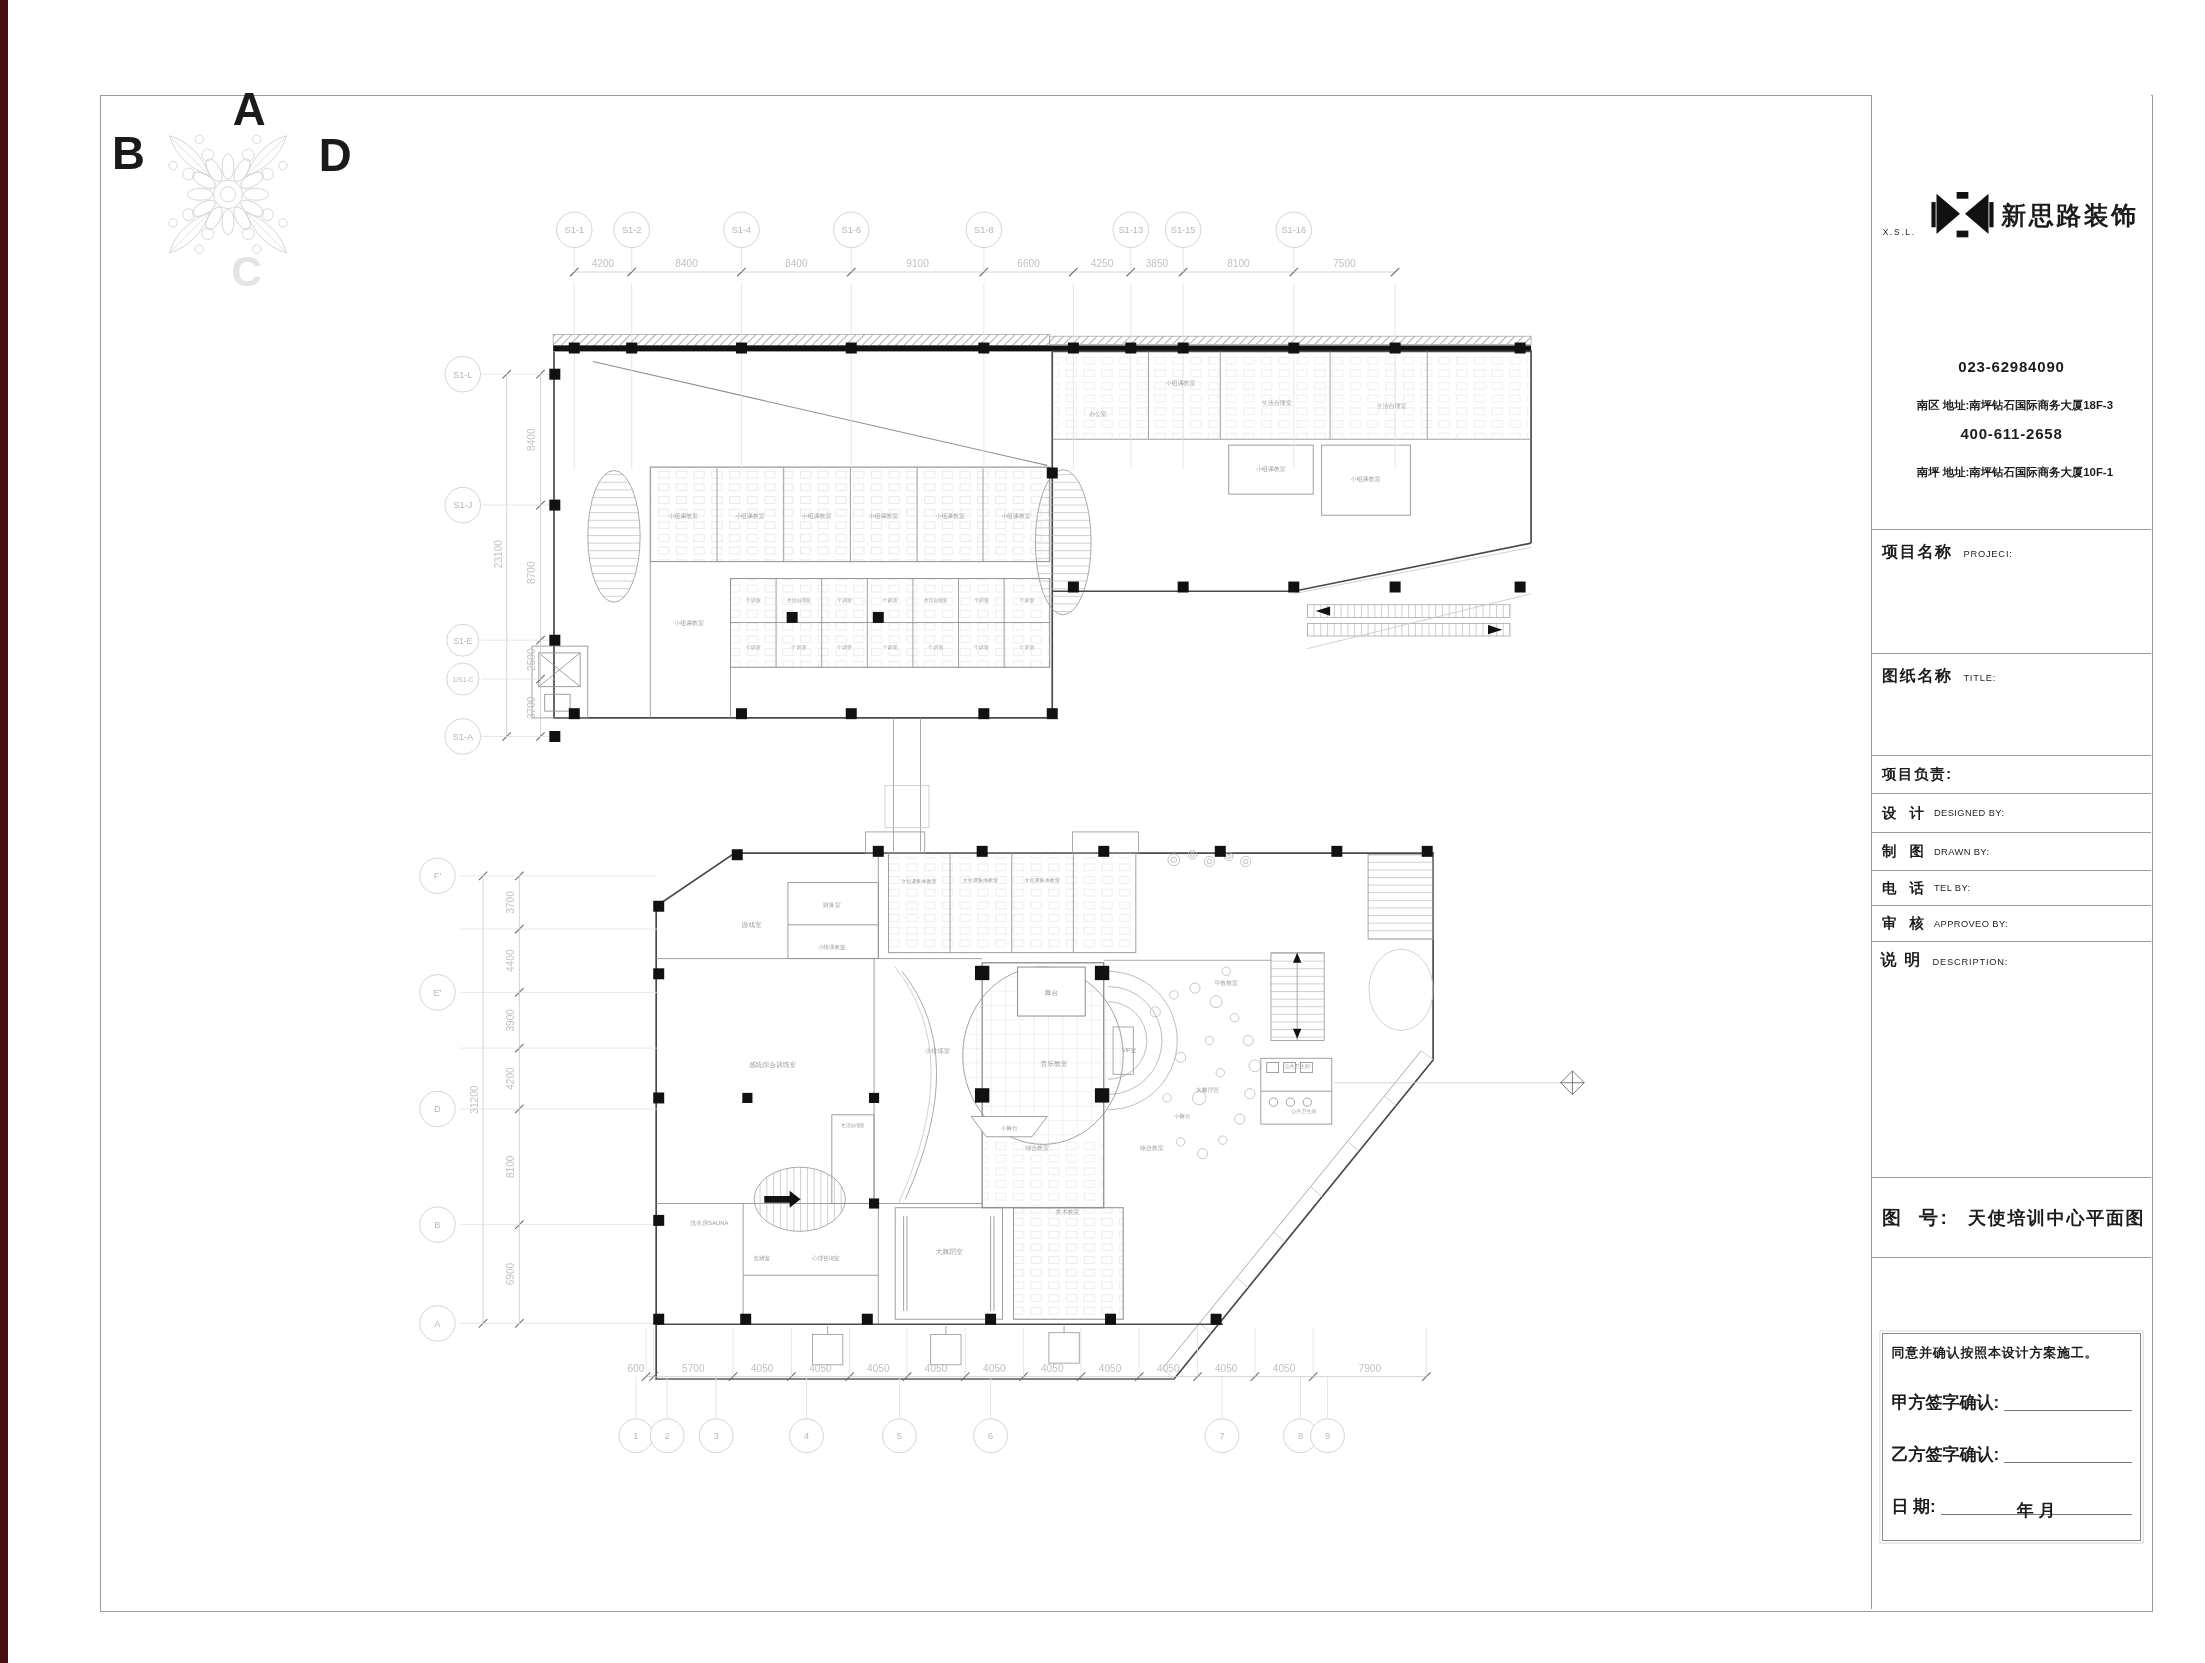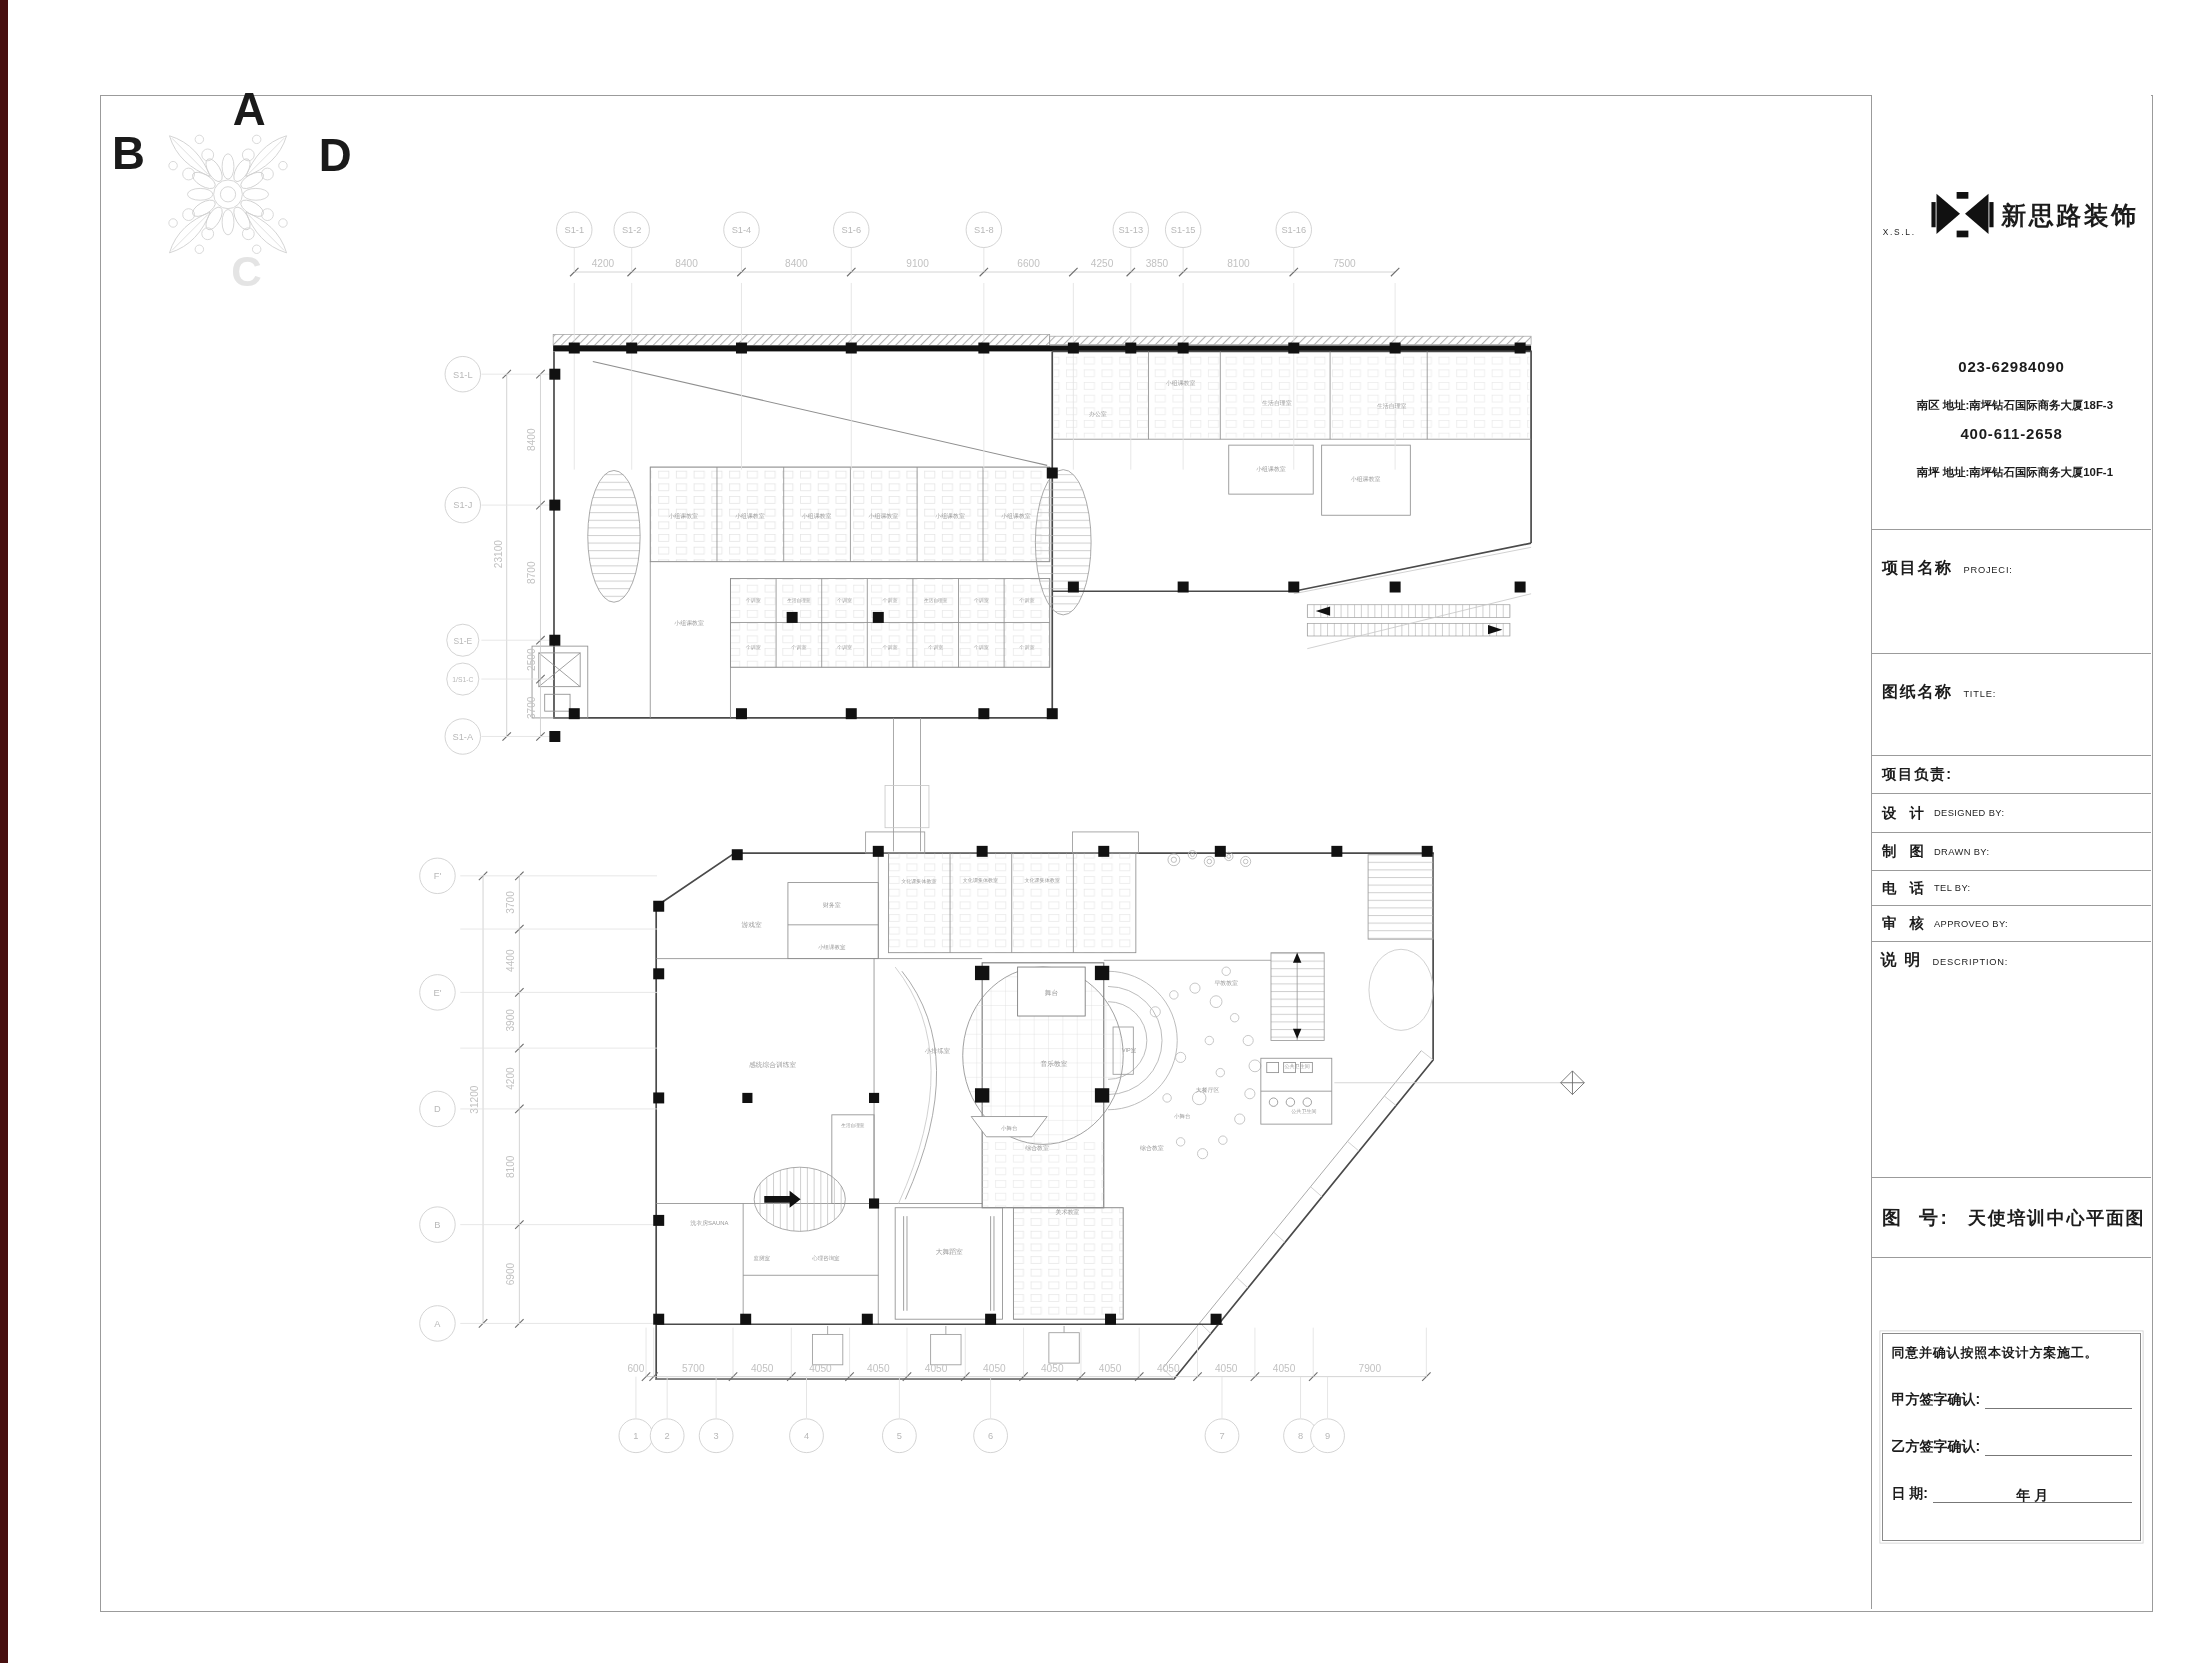--- a/index.html
+++ b/index.html
@@ -13,35 +13,35 @@
   .tb-sec{box-sizing:border-box;width:100%;position:relative;}
   .bt{border-top:0.8px solid #9b9b9b;}
   .tb-logo{height:241px;display:flex;align-items:center;justify-content:center;}
   .logo-wrap{display:flex;align-items:center;gap:6.8px;}
   .logo-mark{position:relative;width:63px;height:47px;padding-left:47px;}
   .logo-xsl{position:absolute;left:-1.7px;bottom:1.7px;font-size:8.4px;letter-spacing:1.7px;color:#1c1c1c;}
   .logo-company{font-size:25px;font-weight:bold;letter-spacing:2.5px;}
   .tb-contact{height:193px;padding-top:10px;box-sizing:border-box;}
   .tb-contact .ph{text-align:center;font-size:15px;font-weight:bold;letter-spacing:0.8px;margin-top:12px;}
   .tb-contact .ad{font-size:11.4px;font-weight:bold;margin-top:23px;padding-left:6.8px;white-space:nowrap;text-align:center;}
-  .tb-field-lg{padding:28px 0 0 10px;}
+  .tb-field-lg{padding:12px 0 0 10px;}
   .zh-lg{font-size:16px;font-weight:bold;letter-spacing:1.7px;}
   .en-sm{font-size:9.3px;letter-spacing:0.8px;margin-left:6.8px;}
   .tb-row{display:flex;align-items:center;padding-left:10px;box-sizing:border-box;}
   .tb-row .zh{font-size:14.4px;font-weight:bold;letter-spacing:1.7px;white-space:pre;}
   .tb-row .en{font-size:9.3px;margin-left:8.4px;letter-spacing:0.4px;}
   .tb-desc{height:236px;padding:8.4px 0 0 8.4px;box-sizing:border-box;}
   .desc-notes{margin-top:8.4px;font-size:10.6px;line-height:1.62;white-space:pre;}
   .tb-fig{height:80px;display:flex;align-items:center;padding-left:10px;box-sizing:border-box;}
   .fig-label{font-size:19px;font-weight:bold;letter-spacing:2.5px;white-space:pre;}
   .fig-value{font-size:18px;font-weight:bold;letter-spacing:1.7px;margin-left:18.6px;}
   .tb-spacer{height:68px;}
   .sigbox{margin:8.4px 10px 0 10px;height:208px;border:0.8px solid #8a8a8a;box-shadow:0 0 0 1.7px #fff,0 0 0 2.5px #cfcfcf;padding:10px 8.4px 0 8.4px;box-sizing:border-box;}
   .sig-agree{font-size:13px;font-weight:bold;letter-spacing:0.8px;}
-  .sig-row{display:flex;align-items:flex-end;margin-top:29px;font-size:14px;font-weight:bold;}
+  .sig-row{display:flex;align-items:center;margin-top:29px;font-size:17px;font-weight:bold;}
   .sig-line{flex:1;border-bottom:0.8px solid #777;margin-left:5px;height:15px;text-align:center;font-weight:bold;}
 </style>
 </head>
 <body>
 
 <div id="stage">
   <div id="edge-strip"></div>
   <div id="sheet"></div>
 
   <svg id="plan" viewBox="0 0 2611 1969">

